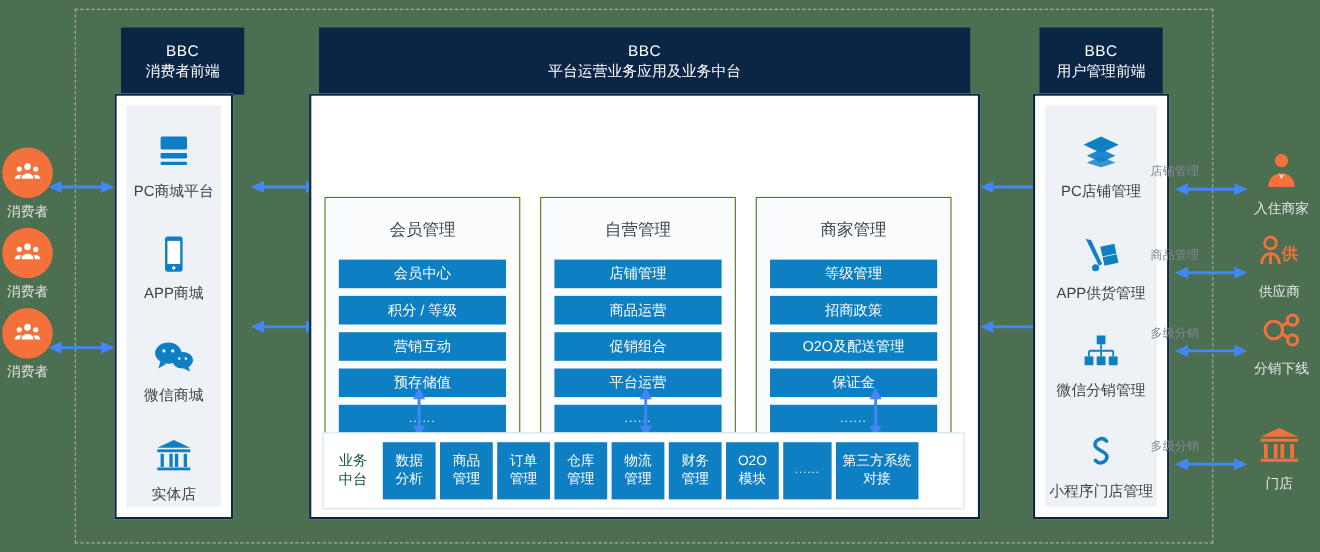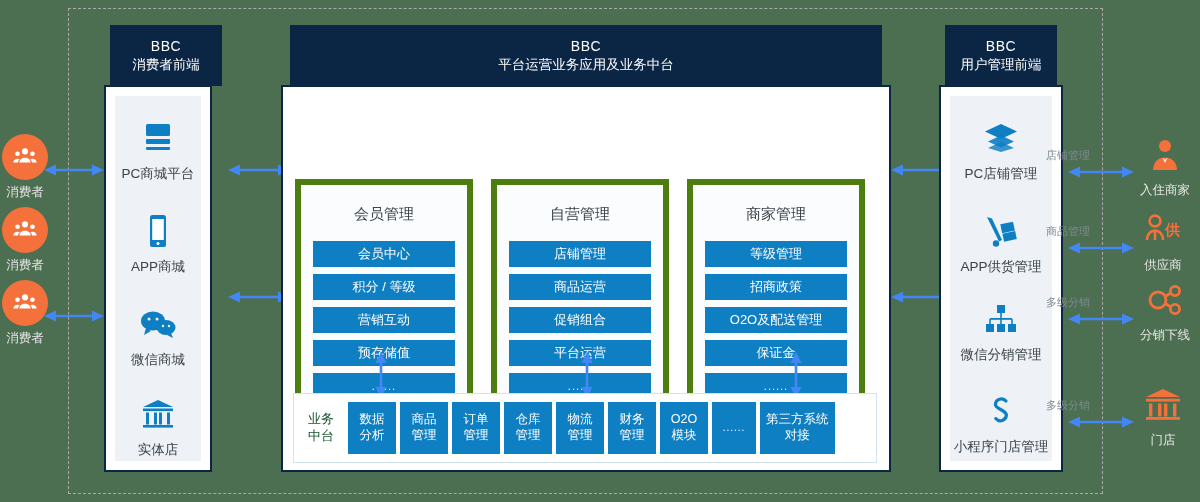--- a/index.html
+++ b/index.html
@@ -50,21 +50,21 @@
     display:flex;flex-direction:column;align-items:center;justify-content:center;
   }
   .feat .feat-ico{height:36px;display:flex;align-items:center;justify-content:center;}
   .feat .feat-lbl{
     margin-top:9px;font-size:13.5px;color:#3c4349;white-space:nowrap;
   }
 
   
   .col-card{
     position:absolute;top:92px;width:178px;height:252px;
-    background:#fafcfe;border:6px solid #4d7c0f;box-sizing:border-box;
+    background:#fafcfe;border:1px solid #4d7c0f;box-sizing:border-box;
   }
   .col-title{
     margin-top:20px;text-align:center;font-size:15px;color:#3c4349;
   }
   .col-items{margin-top:17px;}
   .chip{
     margin:0 12px 7px 12px;height:26px;background:#0f7fc4;
     display:flex;align-items:center;justify-content:center;
     color:#ffffff;font-size:13px;white-space:nowrap;text-align:center;
   }

